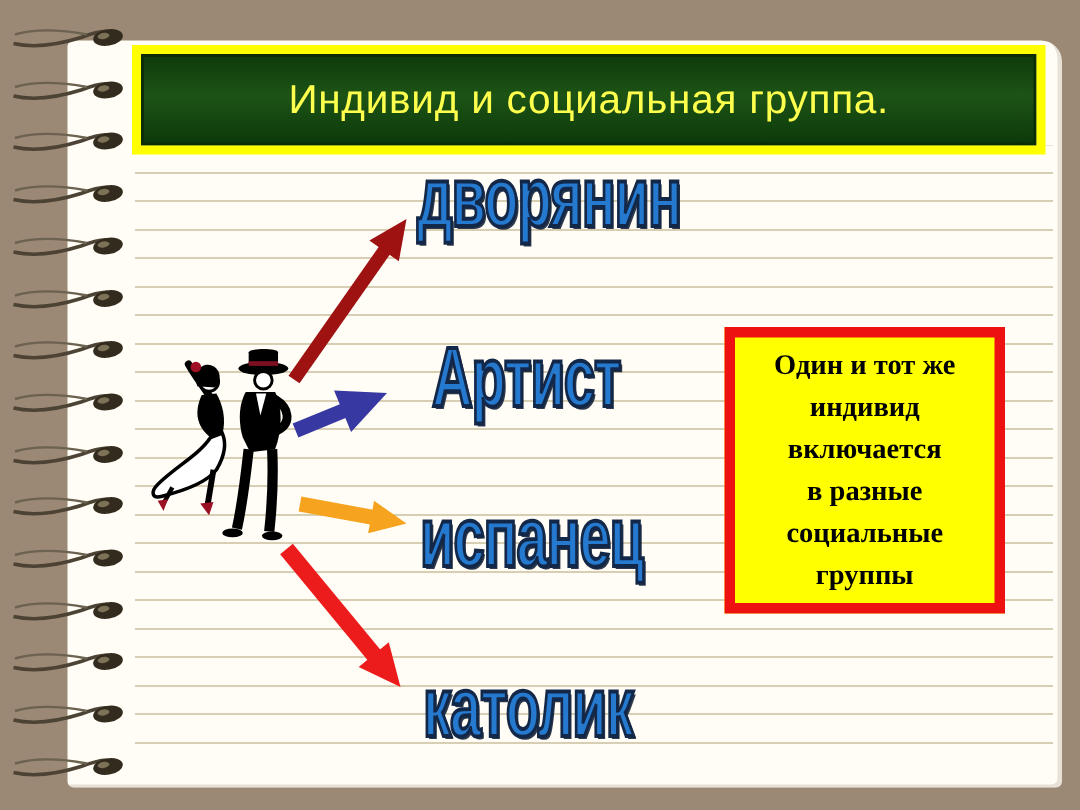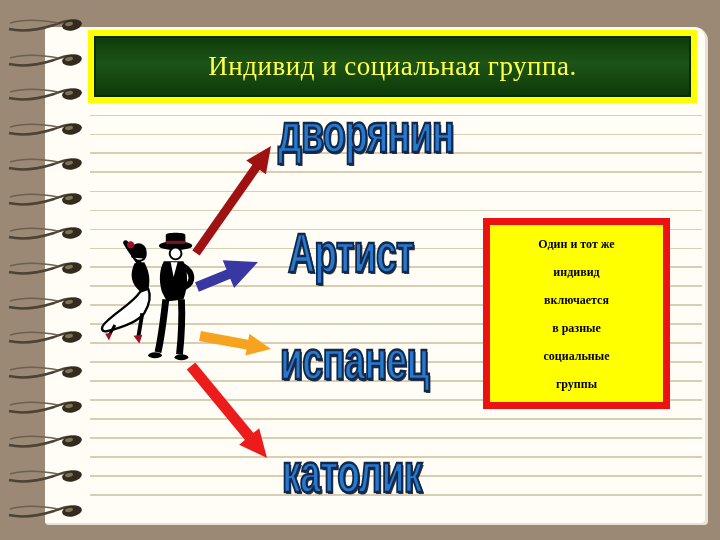--- a/index.html
+++ b/index.html
@@ -22,21 +22,21 @@
   .spirals{position:absolute;left:8px;top:0;width:84px;height:540px;}
   .spiral{position:absolute;left:0;width:84px;height:24px;}
   .banner{
     position:absolute;left:88px;top:30px;width:609px;height:73px;
     box-sizing:border-box;border:6px solid #ffff00;
     background:linear-gradient(180deg,#0d3a0a 0%,#1d5415 45%,#0c380a 100%);
     box-shadow:inset 0 0 0 2px #0a2d07;
     display:flex;align-items:center;justify-content:center;
   }
   .banner-title{
-    font-family:Liberation Serif, serif;
+    font-family:Liberation Sans, sans-serif;
     font-size:27px;color:#ffff4d;letter-spacing:.5px;white-space:nowrap;
   }
   .wordart{
     position:absolute;
     font-family:"Liberation Sans",sans-serif;
     font-weight:700;font-size:52px;line-height:1;
     color:#2579cf;white-space:nowrap;
     -webkit-text-stroke:2.5px #132848;
     text-shadow:2px 2px 0 rgba(10,22,44,.85);
     transform:scale(.72,1.08);transform-origin:left top;
@@ -46,21 +46,21 @@
   .wa-2{left:288px;top:224px;}
   .wa-3{left:280px;top:331px;}
   .wa-4{left:282px;top:444px;}
   .info-box{
     position:absolute;left:483px;top:218px;width:187px;height:191px;
     box-sizing:border-box;border:7px solid #ee1111;background:#ffff00;
     display:flex;align-items:center;justify-content:center;text-align:center;
   }
   .info-text{
     font-family:"Liberation Serif",serif;font-weight:700;
-    font-size:12px;line-height:28px;color:#000;
+    font-size:19px;line-height:28px;color:#000;
     white-space:pre-line;
   }
   .arrows-layer{position:absolute;left:0;top:0;width:720px;height:540px;pointer-events:none;}
   .dancers{position:absolute;left:98px;top:231px;width:116px;height:137px;}
 </style>
 </head>
 <body>
 
 <div class="page"></div>
 <div class="ruled-lines"></div>

